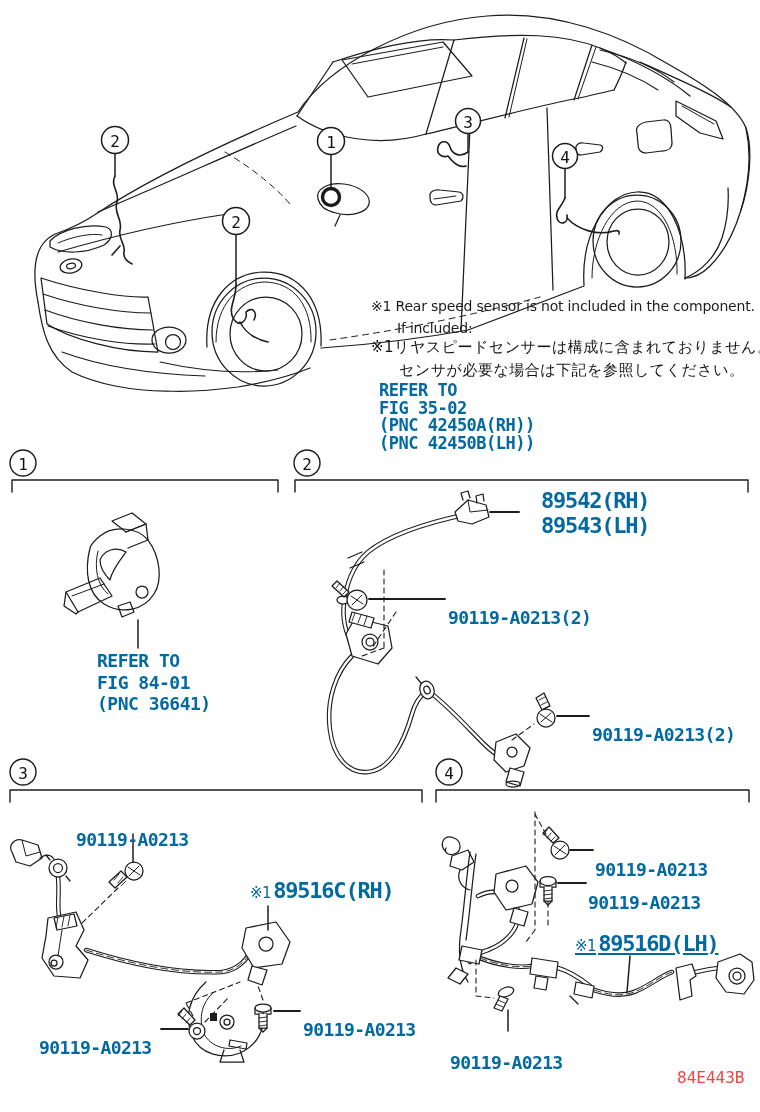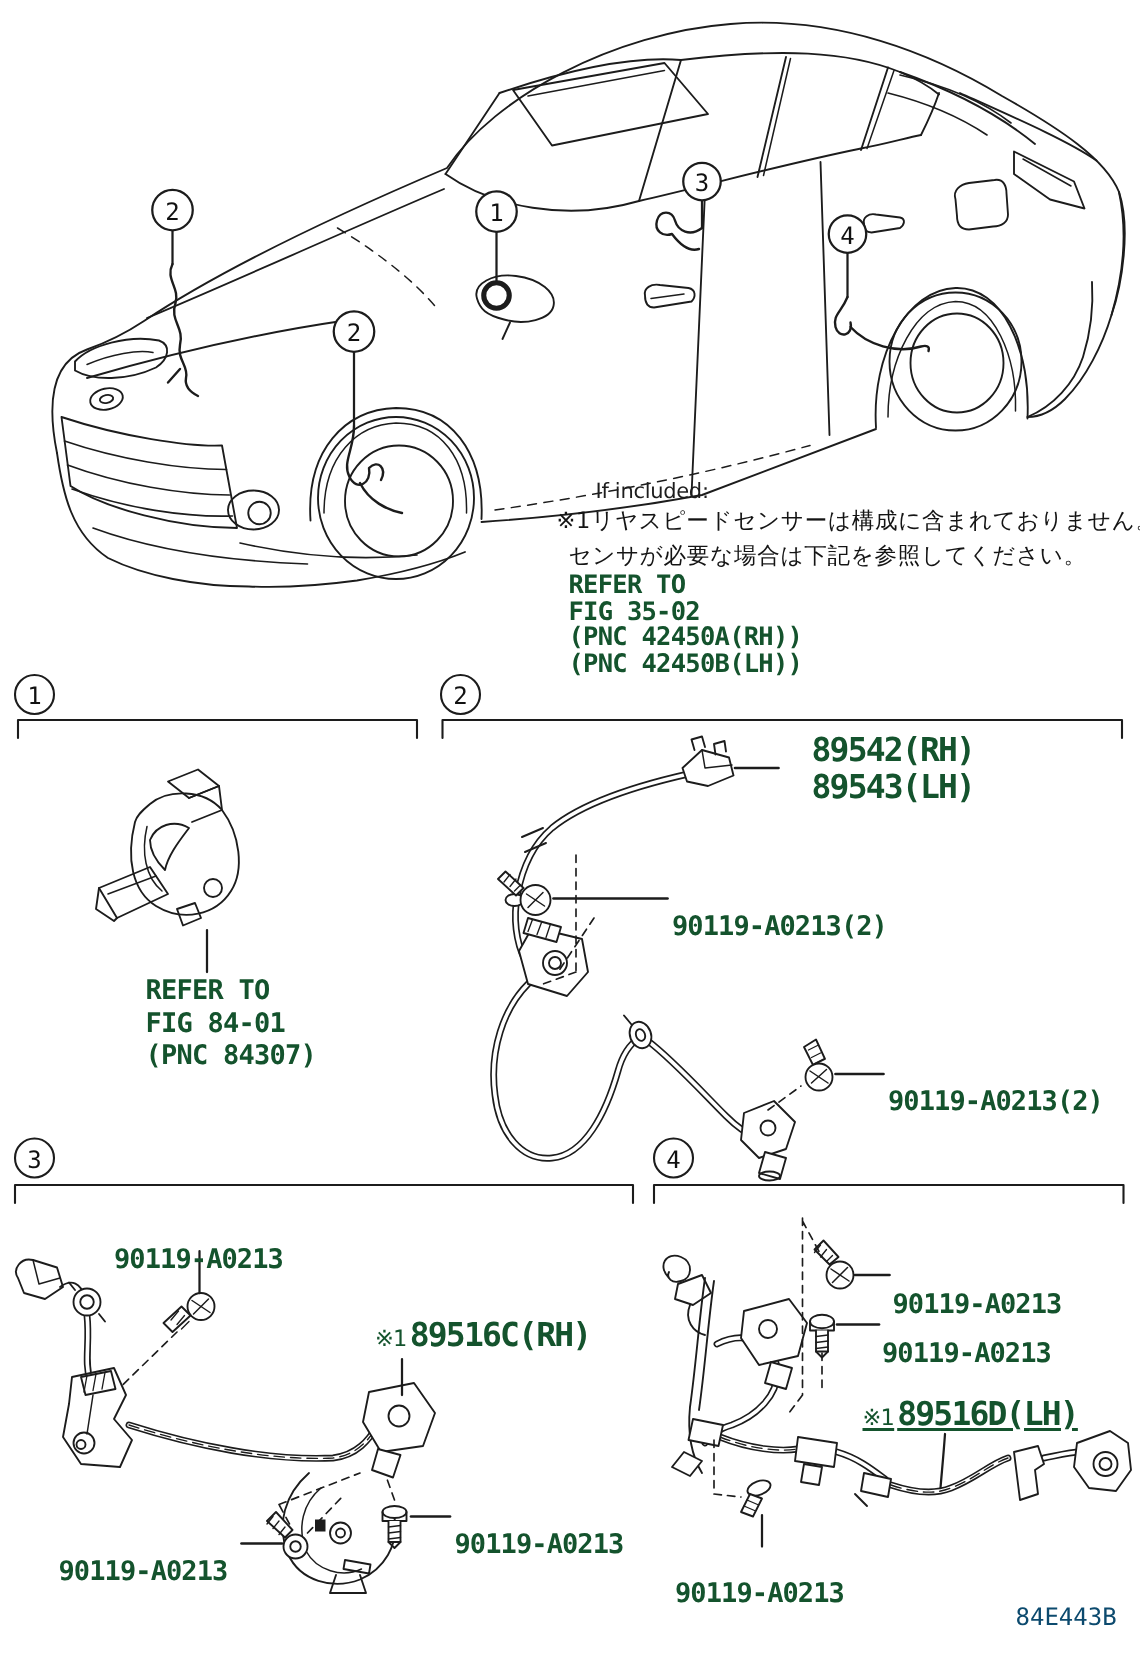--- a/index.html
+++ b/index.html
@@ -1,35 +1,35 @@
 <!DOCTYPE html>
 <html><head>
 <meta charset="utf-8">
 <style>
   html,body{margin:0;padding:0;background:#fff;}
   .page{position:relative;width:760px;height:1112px;background:#ffffff;overflow:hidden;
         font-family:"DejaVu Sans", sans-serif;}
   .art{position:absolute;left:0;top:0;}
-  .label{position:absolute;white-space:nowrap;color:#14532d;line-height:1;
+  .label{position:absolute;white-space:nowrap;color:#0369a1;line-height:1;
          font-family:"DejaVu Sans Mono", monospace;font-weight:bold;}
   .bolt{font-size:18px;letter-spacing:-0.6px;margin-top:20px;}
   .part-lg{font-size:22px;letter-spacing:-1.2px;}
   .part-lg .ln{line-height:25px;}
   .xref{font-family:"DejaVu Sans", sans-serif;font-weight:normal;font-size:15px;
         letter-spacing:-0.5px;margin-right:2px;}
   .refer-main{font-size:17px;letter-spacing:-0.5px;}
   .refer-main .ln{line-height:17.5px;}
   .refer-s1{font-size:18px;letter-spacing:-0.5px;}
   .refer-s1 .ln{line-height:21.5px;}
   .note-en{font-family:"DejaVu Sans", sans-serif;font-weight:normal;font-size:14px;
            color:#1d1d1d;letter-spacing:-0.2px;}
   .note-ja{font-family:"DejaVu Sans", sans-serif;font-weight:normal;font-size:15px;
            color:#141414;letter-spacing:0.5px;}
   .figcode{font-family:"DejaVu Sans Mono", monospace;font-weight:normal;font-size:16px;
-           color:#0c4a6e;letter-spacing:0;}
+           color:#ef4444;letter-spacing:0;}
 </style>
 </head>
 <body>
 
 <div class="page">
 
 <svg class="art" width="760" height="1112" viewBox="0 0 760 1112" fill="none" stroke="#1c1c1c" stroke-width="1.25" stroke-linecap="round" stroke-linejoin="round">
 
   <g>
     <path d="M38,302 C30,262 38,240 58,233 C72,228 84,222 96,214 C150,178 225,143 298,112 C330,64 410,22 487,16 C558,10 622,36 668,64 C707,86 737,106 746,128 C754,152 748,190 741,210"></path>
@@ -334,35 +334,36 @@
     <path stroke-dasharray="5,4" stroke-width="1.1" d="M535,812 L535,930 M535,814 L548,838 M535,930 L526,942 M548,902 L548,928"></path>
     <path stroke-dasharray="5,4" stroke-width="1.1" d="M476,960 L476,996 L494,998"></path>
 
     <line x1="570" y1="850" x2="593" y2="850" stroke-width="1.8"></line>
     <line x1="558" y1="883" x2="586" y2="883" stroke-width="1.8"></line>
     <path d="M630,956 C629,970 628,980 627,992" stroke-width="1.5"></path>
     <line x1="508" y1="1010" x2="508" y2="1031" stroke-width="1.5"></line>
   </g>
 </svg>
 
+<div class="label note-en" style="left:371px;top:299px;">※1 Rear speed sensor is not included in the component.</div>
 <div class="label note-en" style="left:397px;top:321px;">If included:</div>
 <div class="label note-ja" style="left:371px;top:340px;">※1リヤスピードセンサーは構成に含まれておりません。</div>
-<div class="label note-ja" style="left:379px;top:363px;">センサが必要な場合は下記を参照してください。</div>
+<div class="label note-ja" style="left:399px;top:363px;">センサが必要な場合は下記を参照してください。</div>
 
 <div class="label refer-main" style="left:379px;top:382px;">
   <div class="ln">REFER TO</div>
   <div class="ln">FIG 35-02</div>
   <div class="ln">(PNC 42450A(RH))</div>
   <div class="ln">(PNC 42450B(LH))</div>
 </div>
 
 <div class="label refer-s1" style="left:97px;top:650px;">
   <div class="ln">REFER TO</div>
   <div class="ln">FIG 84-01</div>
-  <div class="ln">(PNC 84307)</div>
+  <div class="ln">(PNC 36641)</div>
 </div>
 
 <div class="label part-lg" style="left:521px;top:488px;margin-left:20px;">
   <div class="ln">89542(RH)</div>
   <div class="ln">89543(LH)</div>
 </div>
 <div class="label bolt" style="left:448px;top:589px;">90119-A0213(2)</div>
 <div class="label bolt" style="left:592px;top:706px;">90119-A0213(2)</div>
 
 <div class="label bolt" style="left:76px;top:811px;">90119-A0213</div>

